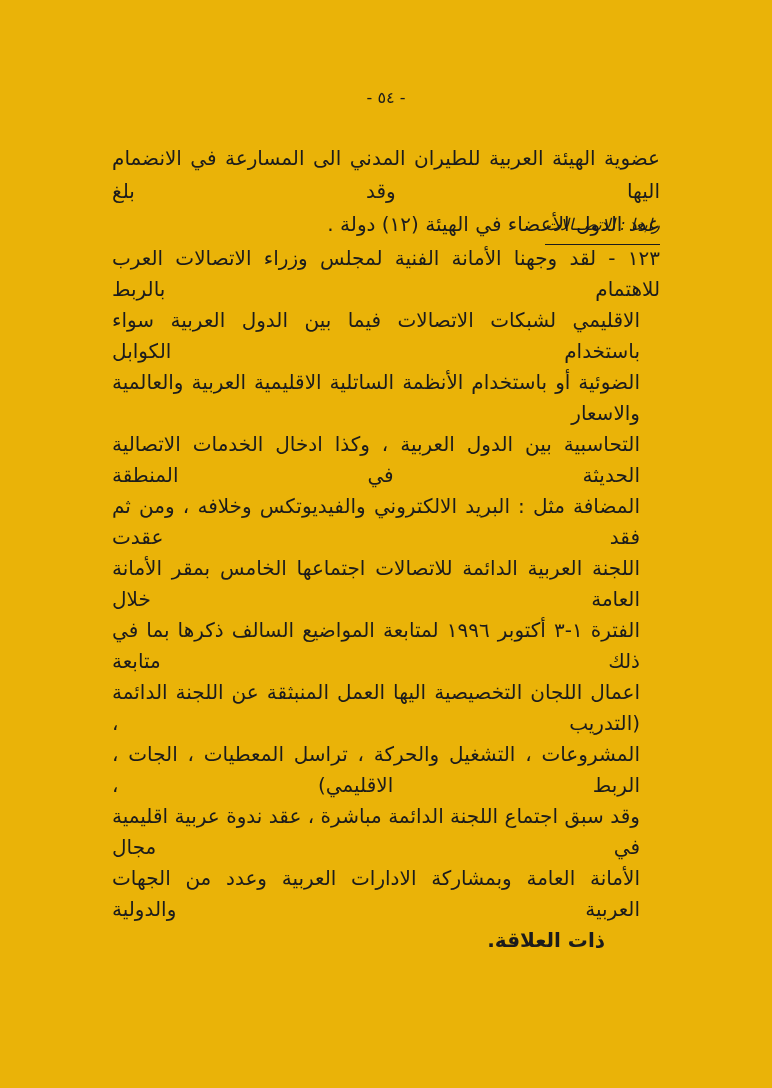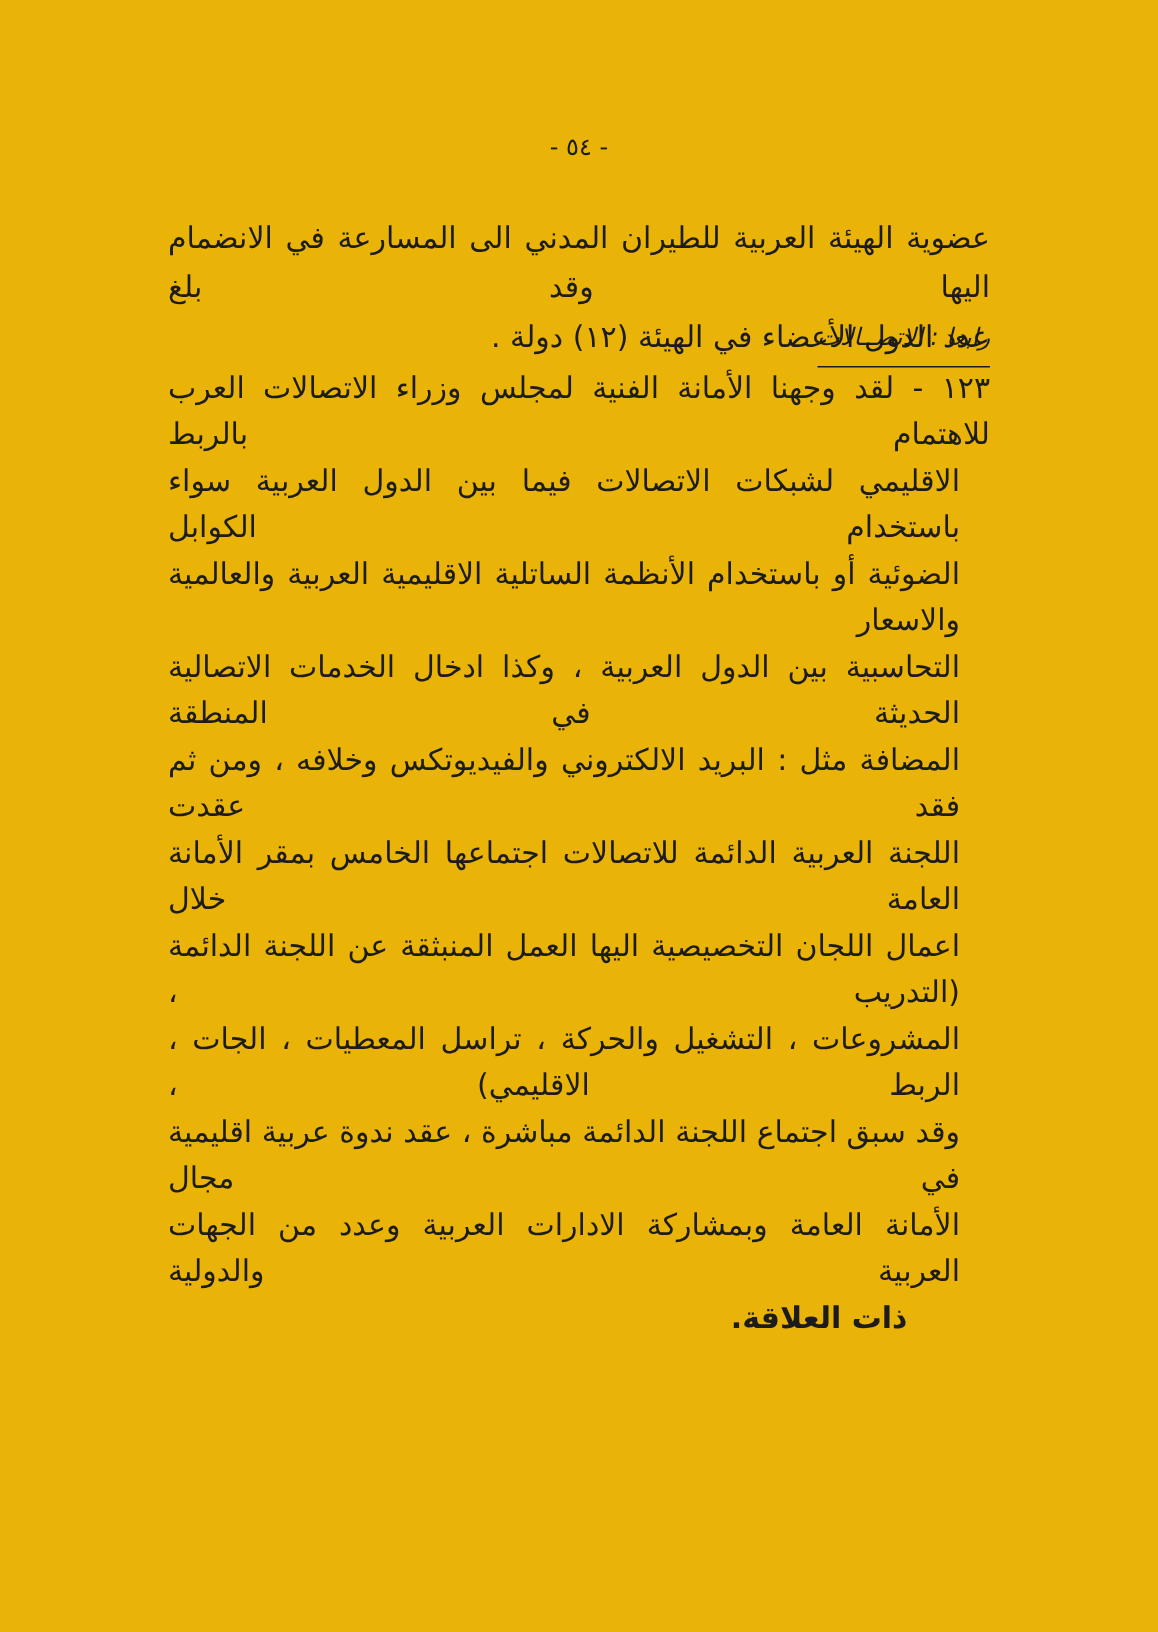--- a/index.html
+++ b/index.html
@@ -87,20 +87,21 @@
 
   <div class="section-heading">رابعا : الاتصــالات</div>
 
   <div class="item-paragraph">
     <div class="line jline">١٢٣ - لقد وجهنا الأمانة الفنية لمجلس وزراء الاتصالات العرب للاهتمام بالربط</div>
     <div class="line jline cont">الاقليمي لشبكات الاتصالات فيما بين الدول العربية سواء باستخدام الكوابل</div>
     <div class="line jline cont">الضوئية أو باستخدام الأنظمة الساتلية الاقليمية العربية والعالمية والاسعار</div>
     <div class="line jline cont">التحاسبية بين الدول العربية ، وكذا ادخال الخدمات الاتصالية الحديثة في المنطقة</div>
     <div class="line jline cont">المضافة مثل : البريد الالكتروني والفيديوتكس وخلافه ، ومن ثم فقد عقدت</div>
     <div class="line jline cont">اللجنة العربية الدائمة للاتصالات اجتماعها الخامس بمقر الأمانة العامة خلال</div>
+    <div class="line jline cont">الفترة ١-٣ أكتوبر ١٩٩٦ لمتابعة المواضيع السالف ذكرها بما في ذلك متابعة</div>
     <div class="line jline cont">اعمال اللجان التخصيصية اليها العمل المنبثقة عن اللجنة الدائمة (التدريب ،</div>
     <div class="line jline cont">المشروعات ، التشغيل والحركة ، تراسل المعطيات ، الجات ، الربط الاقليمي) ،</div>
     <div class="line jline cont">وقد سبق اجتماع اللجنة الدائمة مباشرة ، عقد ندوة عربية اقليمية في مجال</div>
     <div class="line jline cont">الأمانة العامة وبمشاركة الادارات العربية وعدد من الجهات العربية والدولية</div>
     <div class="line rline closing">ذات العلاقة.</div>
   </div>
 
 </div>
 
 </body></html>

